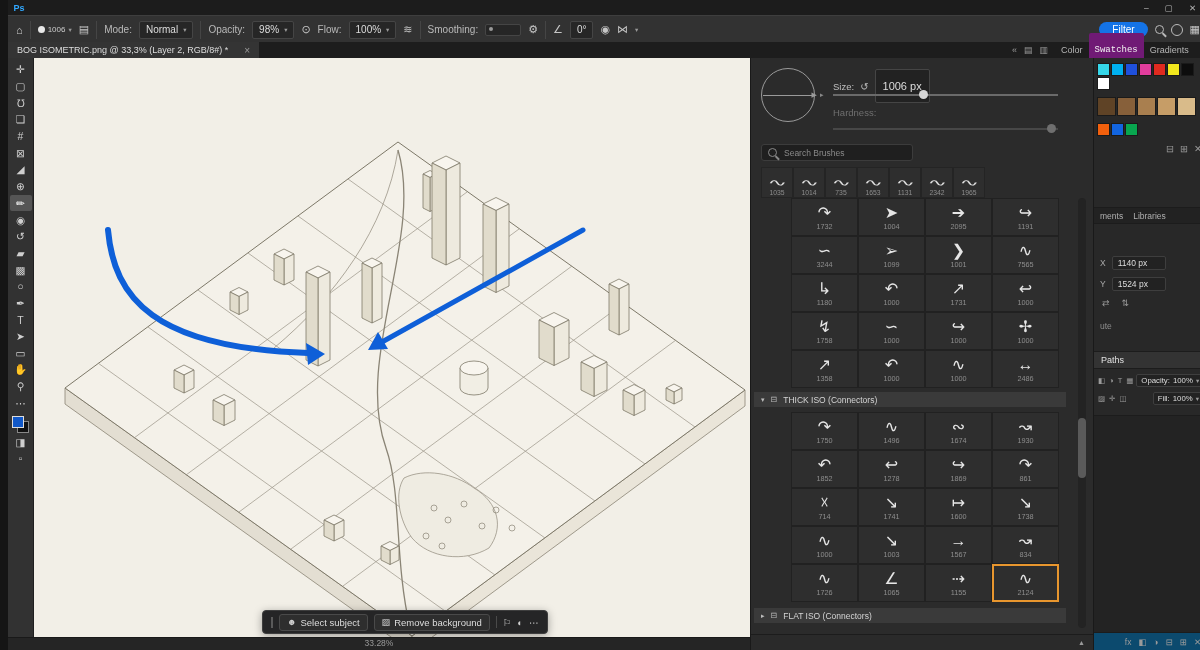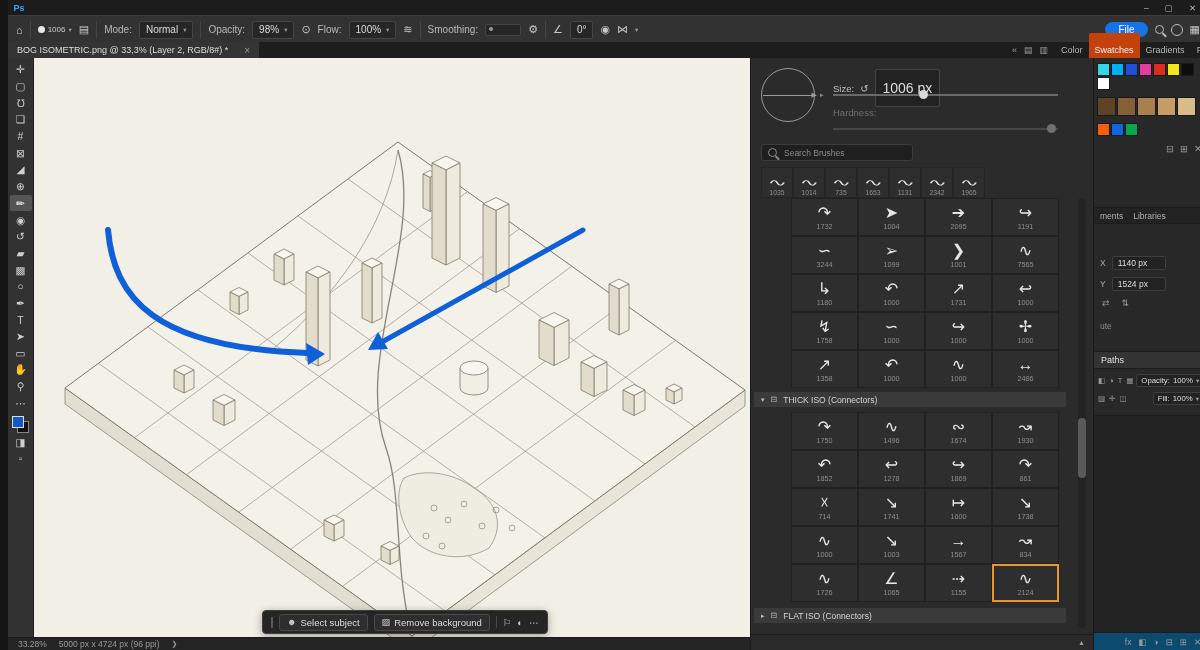--- a/index.html
+++ b/index.html
@@ -38,21 +38,21 @@
   
   .tabstrip{position:absolute;top:42px;left:0;width:746px;height:16px;background:#1d1d1d;display:flex;}
   .doc-tab{background:#343434;display:flex;align-items:center;gap:16px;padding:0 9px;font-size:9px;color:#dedede;}
   .doc-close{color:#9a9a9a;font-size:10px;}
   .dockheader{position:absolute;top:42px;left:746px;right:0;height:16px;background:#1d1d1d;display:flex;
               align-items:center;gap:7px;padding-left:258px;font-size:9px;color:#b0b0b0;}
   .dh-collapse{color:#9a9a9a;}
   .dh-icon{font-size:9px;color:#9a9a9a;}
   .dock-tabs{display:flex;}
   .dock-tab{padding:12px 6px;color:#b5b5b5;}
-  .dock-tab.active{background:#c2410c;color:#f2f2f2;border-radius:2px 2px 0 0;}
+  .dock-tab.active{background:#701a75;color:#f2f2f2;border-radius:2px 2px 0 0;font-family:Liberation Mono, monospace;}
 
   
   .toolbar{position:absolute;top:58px;left:0;width:26px;height:579px;background:#323232;border-right:1px solid #1f1f1f;
            display:flex;flex-direction:column;align-items:center;padding-top:3px;box-sizing:border-box;}
   .tool-list{display:flex;flex-direction:column;align-items:center;}
   .tool{width:22px;height:16.7px;display:flex;align-items:center;justify-content:center;font-size:10.5px;color:#cfcfcf;}
   .tool.selected{background:#555;color:#fff;border-radius:2px;}
   .tool-colors{position:relative;width:17px;height:17px;margin-top:5px;}
   .fg{position:absolute;top:0;left:0;width:10px;height:10px;border:1px solid #ddd;}
   .bg{position:absolute;bottom:0;right:0;width:10px;height:10px;border:1px solid #888;}
@@ -79,21 +79,21 @@
   .bp-angle{position:absolute;left:10px;top:10px;width:52px;height:52px;border:1.5px solid #9a9a9a;border-radius:50%;}
   .bp-angle-line{position:absolute;left:1px;right:1px;top:50%;height:1px;background:#9a9a9a;}
   .bp-angle-arrow{position:absolute;right:-3px;top:50%;transform:translateY(-52%);font-size:7px;color:#9a9a9a;}
   .bp-angle-caret{position:absolute;left:69px;top:33px;font-size:7px;color:#888;}
   .bp-row{position:absolute;display:flex;gap:6px;align-items:center;font-size:9.5px;text-align:center;}
   .size-row{left:82px;top:11px;}
   .hard-row{left:82px;top:49px;}
   .bp-label{color:#c0c0c0;}
   .bp-label.dim{color:#6f6f6f;}
   .bp-reset{font-size:10px;color:#bbb;}
-  .bp-field{background:#222;border:1px solid #454545;border-radius:2px;padding:10px 7px;font-size:14px;color:#ddd;}
+  .bp-field{background:#222;border:1px solid #454545;border-radius:2px;padding:10px 7px;font-size:11px;color:#ddd;}
   .bp-slider{position:absolute;width:225px;height:10px;}
   .bp-slider.sz{left:82px;top:32px;}
   .bp-slider.hd{left:82px;top:66px;}
   .bp-track{position:absolute;left:0;right:0;top:4px;height:2px;background:#6a6a6a;}
   .bp-slider.dim .bp-track{background:#474747;}
   .bp-thumb{position:absolute;left:38%;top:0;width:9px;height:9px;border-radius:50%;background:#d8d8d8;}
   .bp-thumb.hr{left:95%;background:#6f6f6f;}
   .bp-search{position:absolute;left:10px;top:86px;width:152px;height:17px;background:#1f1f1f;border:1px solid #3c3c3c;
              border-radius:3px;display:flex;align-items:center;gap:5px;padding:0 6px;box-sizing:border-box;}
   .bp-search .mag{border-color:#8a8a8a;}
@@ -148,21 +148,21 @@
   .lc-row{display:flex;align-items:center;gap:3px;margin-bottom:5px;font-size:7.8px;color:#b5b5b5;}
   .lc-icons{display:flex;gap:4px;font-size:7.5px;color:#999;}
   .lc-field{margin-left:auto;display:flex;align-items:center;gap:3px;background:#222;border:1px solid #3e3e3e;
             padding:0 4px;border-radius:2px;color:#ddd;height:11px;}
   .dock-empty{flex:1;background:#232323;}
   .dock-bottom{height:17px;background:#0c4a6e;border-top:1px solid #1c1c1c;display:flex;align-items:center;
                justify-content:flex-end;gap:7px;padding:0 7px;font-size:8.5px;color:#a5a5a5;}
 
   
   .statusbar{position:absolute;left:0;bottom:0;width:742px;height:13px;background:#252525;border-top:1px solid #191919;
-             display:flex;align-items:center;gap:12px;padding:0 10px;box-sizing:border-box;font-size:8.5px;color:#9a9a9a;}
+             display:flex;align-items:center;gap:12px;padding:0 10px;box-sizing:border-box;font-size:8.5px;color:#9a9a9a;flex-direction:column;}
   .sb-chev{font-size:7px;}
 </style>
 </head>
 <body>
 
 <div class="app">
 
   <div class="menubar">
     <span class="ps-logo">Ps</span>
     <div class="win-controls">
@@ -207,21 +207,21 @@
       </div>
     <span class="opt-icon">⚙</span>
     <span class="opt-sep"></span>
     <span class="opt-icon">∠</span>
     <div class="opt-select">
       <span>0°</span>
     </div>
     <span class="opt-icon">◉</span>
     <span class="opt-icon">⋈</span>
     <span class="caret">▾</span>
-    <button class="share-btn">File</button>
+    <button class="share-btn">Filter</button>
     <span class="mag"></span>
     <span class="opt-icon round"></span>
     <span class="opt-icon">▦</span>
   </div>
 
   <div class="tabstrip">
     <div class="doc-tab">
       <span class="doc-title">BOG ISOMETRIC.png @ 33,3% (Layer 2, RGB/8#) *</span>
       <span class="doc-close">×</span>
     </div>

